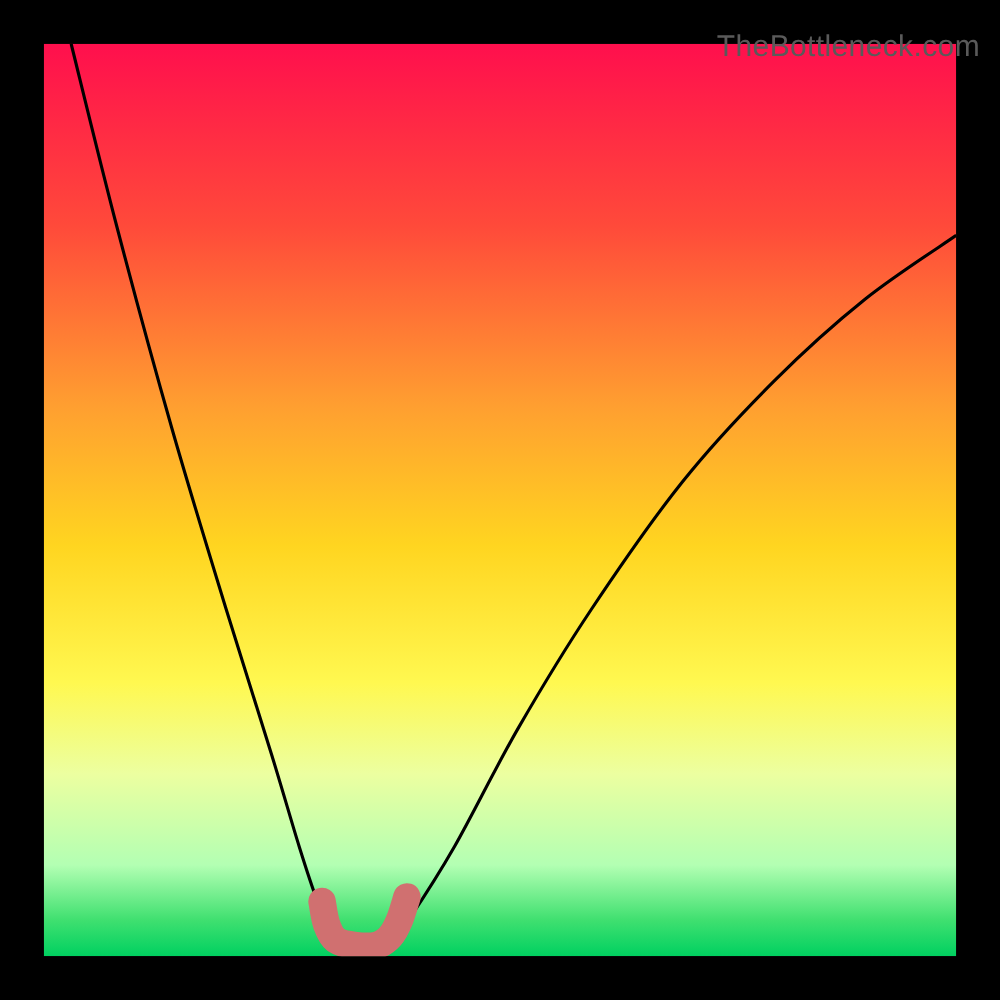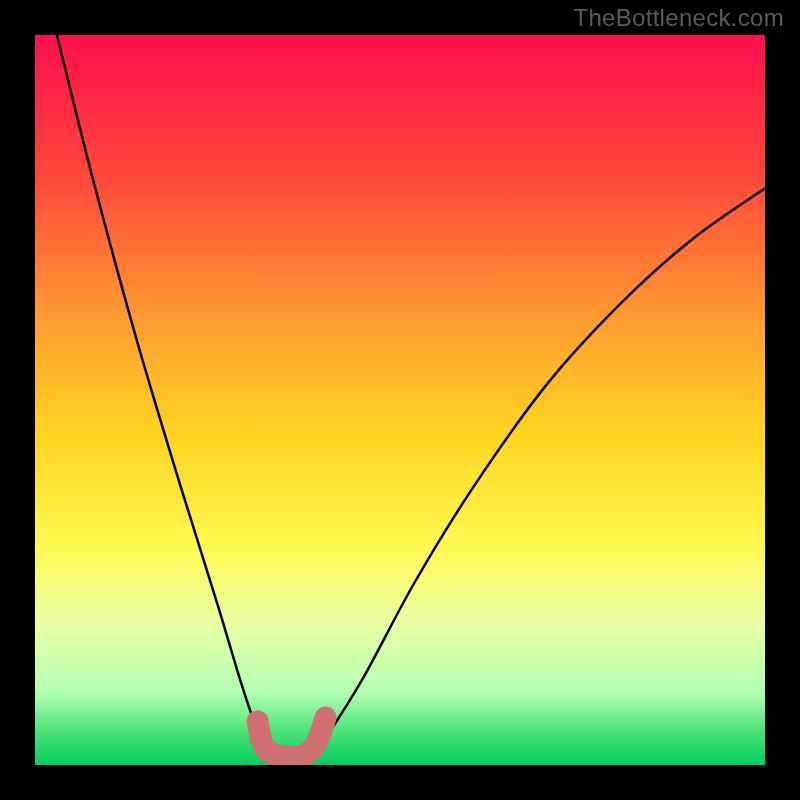--- a/index.html
+++ b/index.html
@@ -6,21 +6,21 @@
     margin: 0;
     padding: 0;
     width: 800px;
     height: 800px;
     background: #000;
     position: relative;
     font-family: Arial, sans-serif;
   }
   .watermark {
     position: absolute;
-    top: 4px;
+    top: 24px;
     right: 16px;
     color: #5a5a5a;
     font-size: 24px;
     font-weight: 400;
     letter-spacing: 0.3px;
     z-index: 10;
   }
   .plot-frame {
     position: absolute;
     top: 35px;

